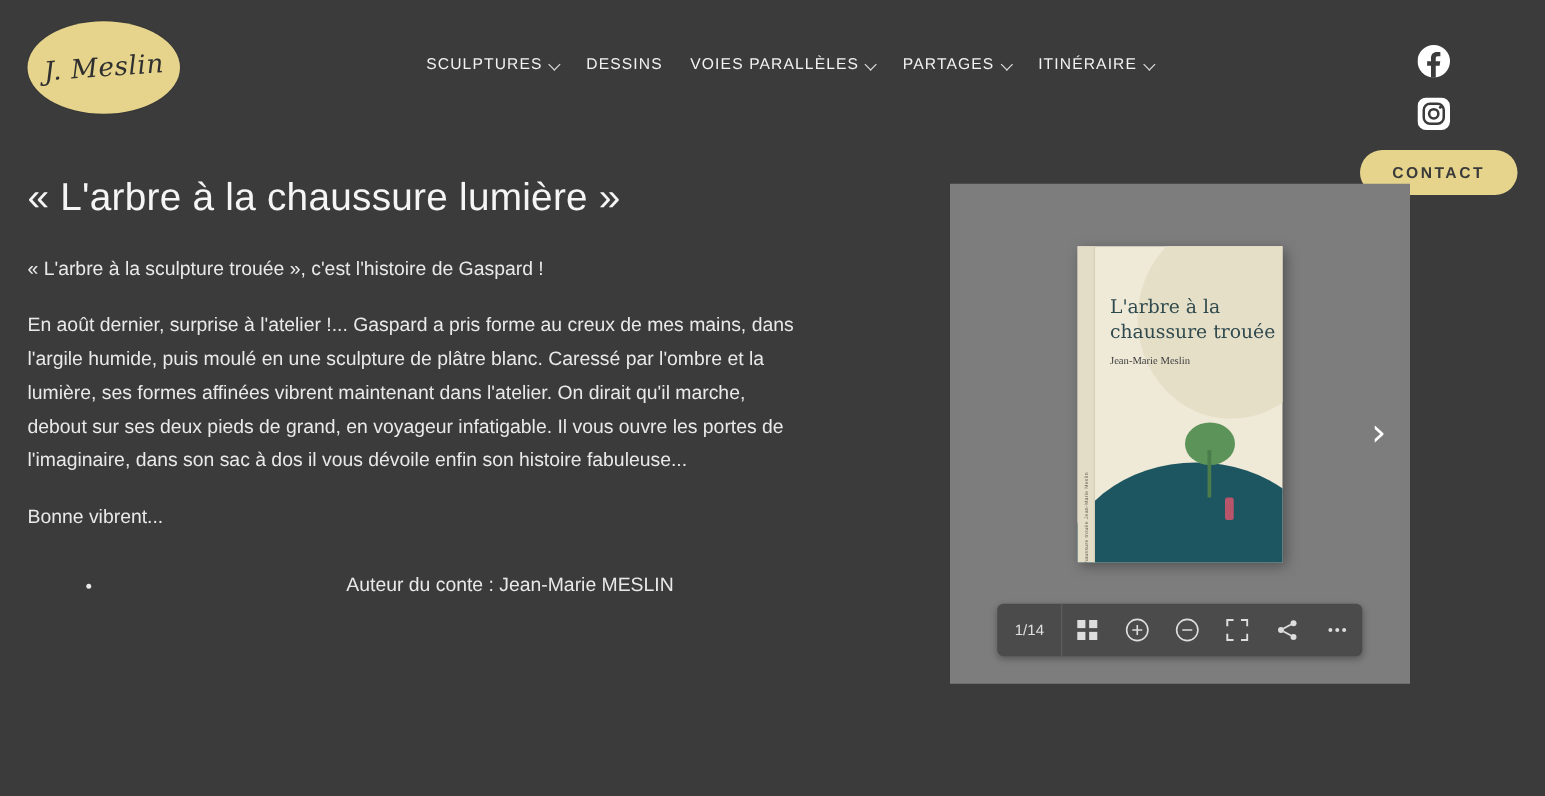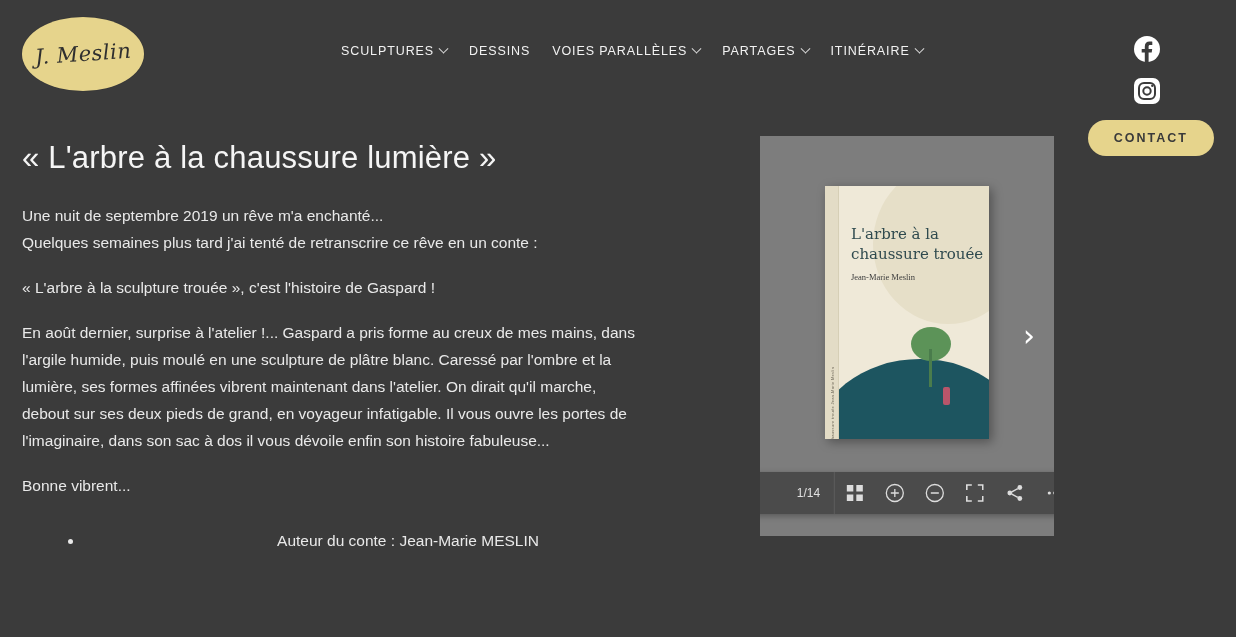--- a/index.html
+++ b/index.html
@@ -44,21 +44,21 @@
   .nav {
     position: absolute;
     left: 330px;
     top: 44px;
     display: flex;
     align-items: center;
     gap: 0;
   }
   .nav-item {
     display: flex;
-    align-items: center;
+    align-items: flex-end;
     gap: 6px;
     padding: 0 11px;
     font-size: 12.5px;
     letter-spacing: 0.9px;
     color: #f2f2f2;
     cursor: pointer;
     white-space: nowrap;
     text-transform: uppercase;
   }
   .caret {
@@ -128,23 +128,23 @@
     padding-left: 62px;
     font-size: 15.5px;
     line-height: 27px;
     color: #e9e9e9;
   }
   .bullets li { list-style: disc; text-align: center; }
 
   
   .gallery {
     position: relative;
-    margin-top: 28px;
+    margin-top: 39px;
     margin-left: 28px;
-    width: 294px;
+    width: 368px;
     height: 400px;
     background: #7d7d7d;
     overflow: hidden;
   }
   .book {
     position: absolute;
     left: 50%;
     top: 50px;
     transform: translateX(-50%);
     width: 164px;
@@ -256,21 +256,20 @@
     position: absolute;
     left: 50%;
     transform: translateX(-50%);
     bottom: 22px;
     height: 42px;
     background: #4b4b4b;
     border-radius: 5px;
     display: flex;
     align-items: center;
     box-shadow: 0 2px 6px rgba(0,0,0,.3);
-    padding-left: 44px;
   }
   .tb-count {
     font-size: 12px;
     color: #e0e0e0;
     padding: 0 14px;
     border-right: 1px solid #5d5d5d;
     height: 100%;
     display: flex;
     align-items: center;
   }
@@ -335,21 +334,20 @@
     </span>
     <button class="contact-btn">CONTACT</button>
   </div>
 </div>
 
 <div class="main main-wrap">
 
   <div class="left-col">
     <h1 class="page-title">« L'arbre à la chaussure lumière »</h1>
 
-    <p class="para"><span>Une nuit de septembre 2019 un rêve m'a enchanté...</span><br><span>Quelques semaines plus tard j'ai tenté de retranscrire ce rêve en un conte :</span></p>
     <p class="para">« L'arbre à la sculpture trouée », c'est l'histoire de Gaspard !</p>
     <p class="para">En août dernier, surprise à l'atelier !... Gaspard a pris forme au creux de mes mains, dans l'argile humide, puis moulé en une sculpture de plâtre blanc. Caressé par l'ombre et la lumière, ses formes affinées vibrent maintenant dans l'atelier. On dirait qu'il marche, debout sur ses deux pieds de grand, en voyageur infatigable. Il vous ouvre les portes de l'imaginaire, dans son sac à dos il vous dévoile enfin son histoire fabuleuse...</p>
     <p class="para">Bonne vibrent...</p>
 
     <ul class="bullets">
       <li>Auteur du conte : Jean-Marie MESLIN</li>
     </ul>
   </div>
 
   <div class="gallery">

